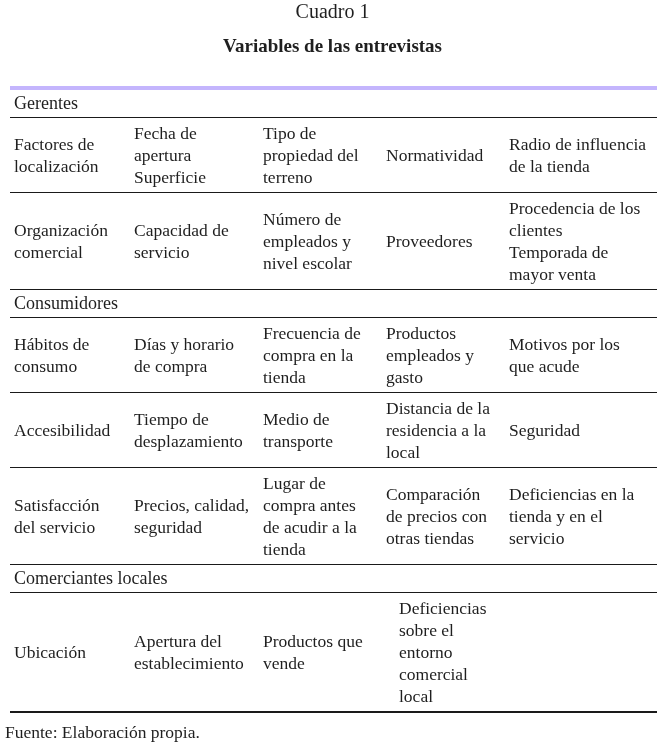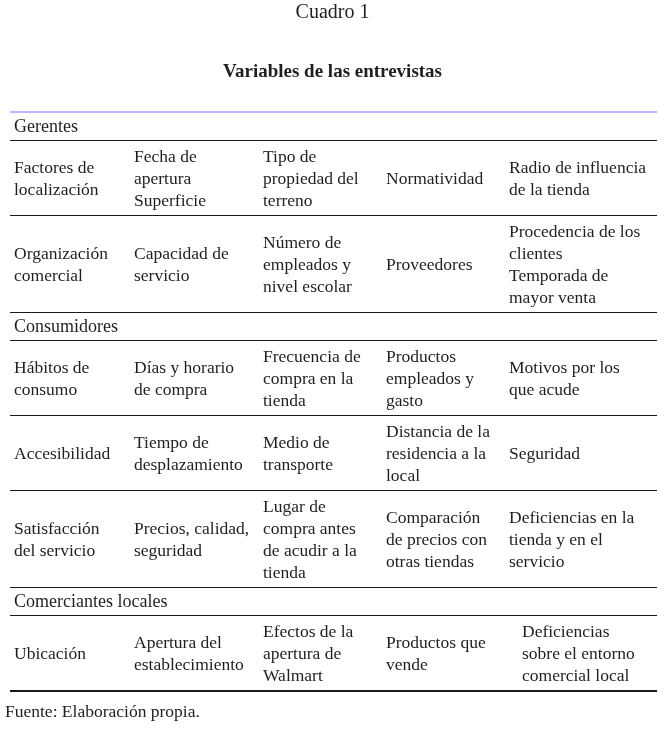--- a/index.html
+++ b/index.html
@@ -2,24 +2,24 @@
 <html><head>
 <meta charset="utf-8">
 <style>
   html,body{margin:0;padding:0;background:#fff;}
   .page{
     width:665px;height:746px;background:#ffffff;
     font-family:"Liberation Serif","DejaVu Serif",serif;
     color:#1f1f1f;overflow:hidden;position:relative;
   }
   .title{text-align:center;font-size:20px;line-height:23px;}
-  .subtitle{margin-top:37px;text-align:center;font-size:19px;font-weight:700;line-height:22px;}
+  .subtitle{margin-top:12px;text-align:center;font-size:19px;font-weight:700;line-height:22px;}
   .vtable{
     margin:29px 8px 0 10px;
-    border-top:2px solid #c4b5fd;
+    border-top:4px solid #c4b5fd;
     border-bottom:2px solid #1a1a1a;
   }
   .vtable > div{border-bottom:1.2px solid #1a1a1a;}
   .vtable > div:last-child{border-bottom:none;}
   .section-row{padding:2px 0 3px 4px;font-size:18px;line-height:22px;}
   .data-row{display:flex;align-items:center;}
   .cell{
     box-sizing:border-box;
     padding:4px 8px 4px 4px;
     font-size:17.5px;line-height:22px;
@@ -131,23 +131,20 @@
       </div>
       <div class="section-row">Comerciantes locales</div>
       <div class="data-row">
         <div class="cell">
           <div class="item">Ubicación</div>
         </div>
         <div class="cell">
           <div class="item">Apertura del establecimiento</div>
         </div>
         <div class="cell">
-          <div class="item">Efectos de la apertura de Walmart</div>
-        </div>
-        <div class="cell">
           <div class="item">Productos que vende</div>
         </div>
         <div class="cell center">
           <div class="item">Deficiencias sobre el entorno comercial local</div>
         </div>
       </div>
     </div>
   <div class="footer">Fuente: Elaboración propia.</div>
 </div>
 

